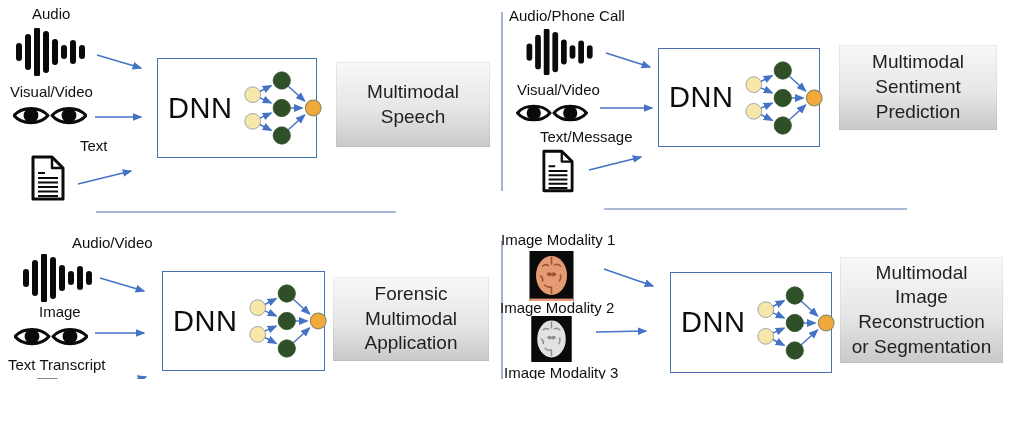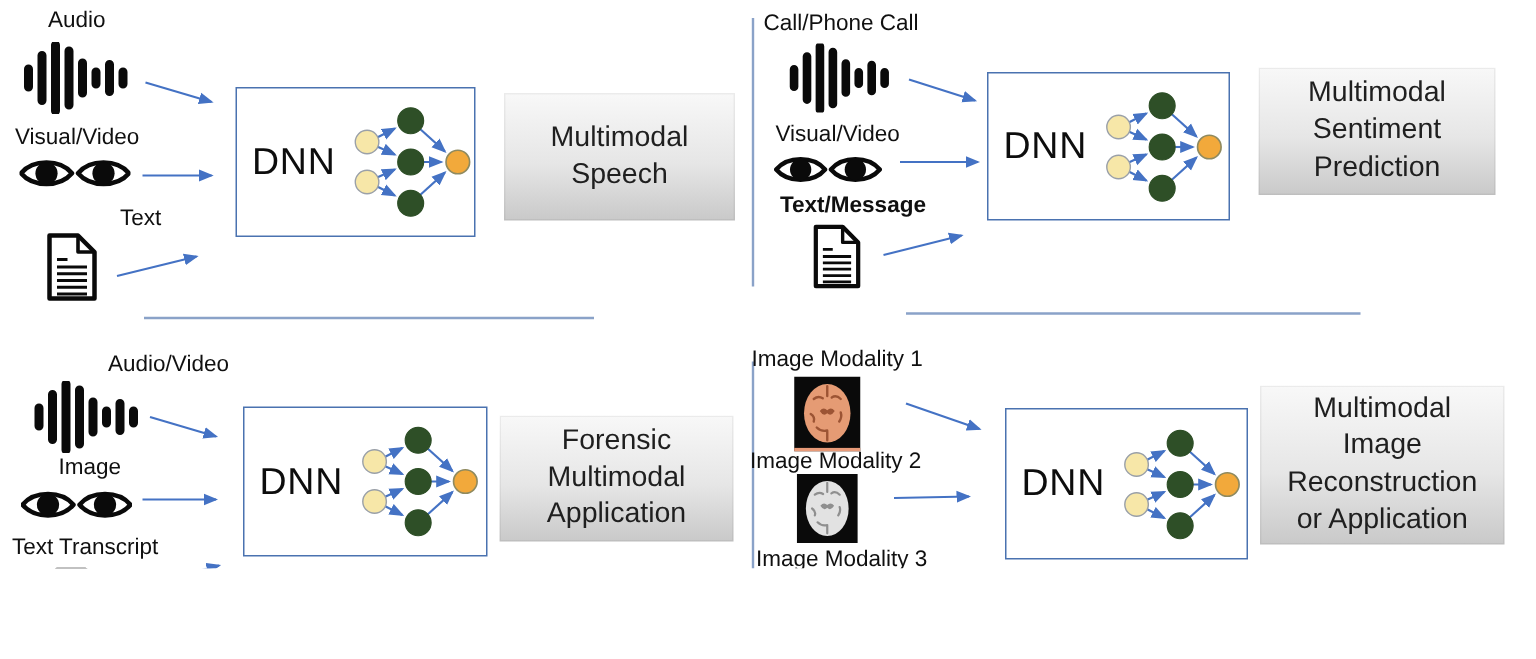--- a/index.html
+++ b/index.html
@@ -10,21 +10,21 @@
   .abs{position:absolute;}
   #overlay{position:absolute;left:0;top:0;width:1024px;height:439px;pointer-events:none;}
   .conn{stroke:var(--arrow-blue);stroke-width:1.4;fill:none;}
   .divline{stroke:var(--divider);stroke-width:1.6;fill:none;}
   .ah{fill:var(--arrow-blue);}
   .lbl{position:absolute;font-size:15px;color:#101010;white-space:nowrap;}
   .dnnbox{
     position:absolute;background:#ffffff;border:1.6px solid var(--box-border);
     display:flex;align-items:center;box-sizing:border-box;padding-left:10px;
   }
-  .dnn-t{font-size:25px;color:#0d0d0d;letter-spacing:.5px;}
+  .dnn-t{font-size:29px;color:#0d0d0d;letter-spacing:.5px;}
   .net{width:88px;height:80px;margin-left:5px;flex:0 0 auto;}
   .net-edge{stroke:var(--arrow-blue);stroke-width:1.8;fill:none;}
   .n-in{fill:var(--node-input);stroke:var(--node-input-border);stroke-width:1.2;}
   .n-hid{fill:var(--node-hidden);stroke:var(--node-hidden);stroke-width:1;}
   .n-out{fill:var(--node-output);stroke:var(--node-output-border);stroke-width:1.4;}
   .outbox{
     position:absolute;display:flex;flex-direction:column;justify-content:center;align-items:center;
     text-align:center;font-size:19px;line-height:1.3;color:var(--text-dark);
     background:linear-gradient(180deg,var(--label-box-top) 0%,#e6e6e6 55%,var(--label-box-bottom) 100%);
     box-shadow:inset 0 0 0 1px rgba(0,0,0,.05);
@@ -108,32 +108,32 @@
         <circle class="n-hid" cx="57" cy="50" r="11"></circle>
         <circle class="n-hid" cx="57" cy="85" r="11"></circle>
       <circle class="n-out" cx="97" cy="50" r="10"></circle>
     </svg>
   </div>
   <div class="outbox" style="left:336px;top:62px;width:154px;height:85px;">
     <div>Multimodal</div>
     <div>Speech</div>
   </div>
 
-  <div class="lbl" style="left:509px;top:7px;">Call/Phone Call</div>
+  <div class="lbl" style="left:509px;top:7px;">Audio/Phone Call</div>
   <svg class="abs" style="left:524px;top:29px;" width="74" height="46" viewBox="0 0 74 48">
     <path class="wave" d="M4,18 V30 M13,9 V39 M22,2 V46 M31,6 V42 M40,14 V34 M49,20 V28 M58,15 V33 M67,20 V28"></path>
   </svg>
   <div class="lbl" style="left:517px;top:81px;">Visual/Video</div>
   <svg class="abs" style="left:516px;top:101px;" width="72" height="24" viewBox="0 0 74 25">
     <path class="eye-o" d="M1,12.5 C9,3 27,3 35,12.5 C27,22 9,22 1,12.5 Z"></path>
       <circle class="eye-p" cx="18" cy="12.5" r="7.4"></circle>
     <path class="eye-o" d="M39,12.5 C47,3 65,3 73,12.5 C65,22 47,22 39,12.5 Z"></path>
       <circle class="eye-p" cx="56" cy="12.5" r="7.4"></circle>
   </svg>
-  <div class="lbl" style="left:520px;top:128px;font-weight:bold;">Text/Message</div>
+  <div class="lbl" style="left:540px;top:128px;">Text/Message</div>
   <svg class="abs" style="left:542px;top:149px;" width="32" height="44" viewBox="0 0 34 46">
     <path class="doc-o" d="M2,2 H21 L32,13 V44 H2 Z"></path>
       <path class="doc-f" d="M21,2 V13 H32"></path>
     <path class="doc-l" d="M7,18 H14 M7,23 H27 M7,27.5 H27 M7,32 H27 M7,36.5 H27 M7,41 H27"></path>
   </svg>
   <div class="dnnbox" style="left:658px;top:48px;width:162px;height:99px;">
     <span class="dnn-t">DNN</span>
     <svg class="net" viewBox="0 0 112 100">
       <line class="net-edge" x1="29" y1="29" x2="43.5" y2="21.6" marker-end="url(#ah)"></line>
       <line class="net-edge" x1="29" y1="37" x2="43.5" y2="43.6" marker-end="url(#ah)"></line>
@@ -234,16 +234,16 @@
       <circle class="n-hid" cx="57" cy="15" r="11"></circle>
         <circle class="n-hid" cx="57" cy="50" r="11"></circle>
         <circle class="n-hid" cx="57" cy="85" r="11"></circle>
       <circle class="n-out" cx="97" cy="50" r="10"></circle>
     </svg>
   </div>
   <div class="outbox" style="left:840px;top:257px;width:163px;height:106px;">
     <div>Multimodal</div>
     <div>Image</div>
     <div>Reconstruction</div>
-    <div>or Application</div>
+    <div>or Segmentation</div>
   </div>
 
 </div>
 
 </body></html>

